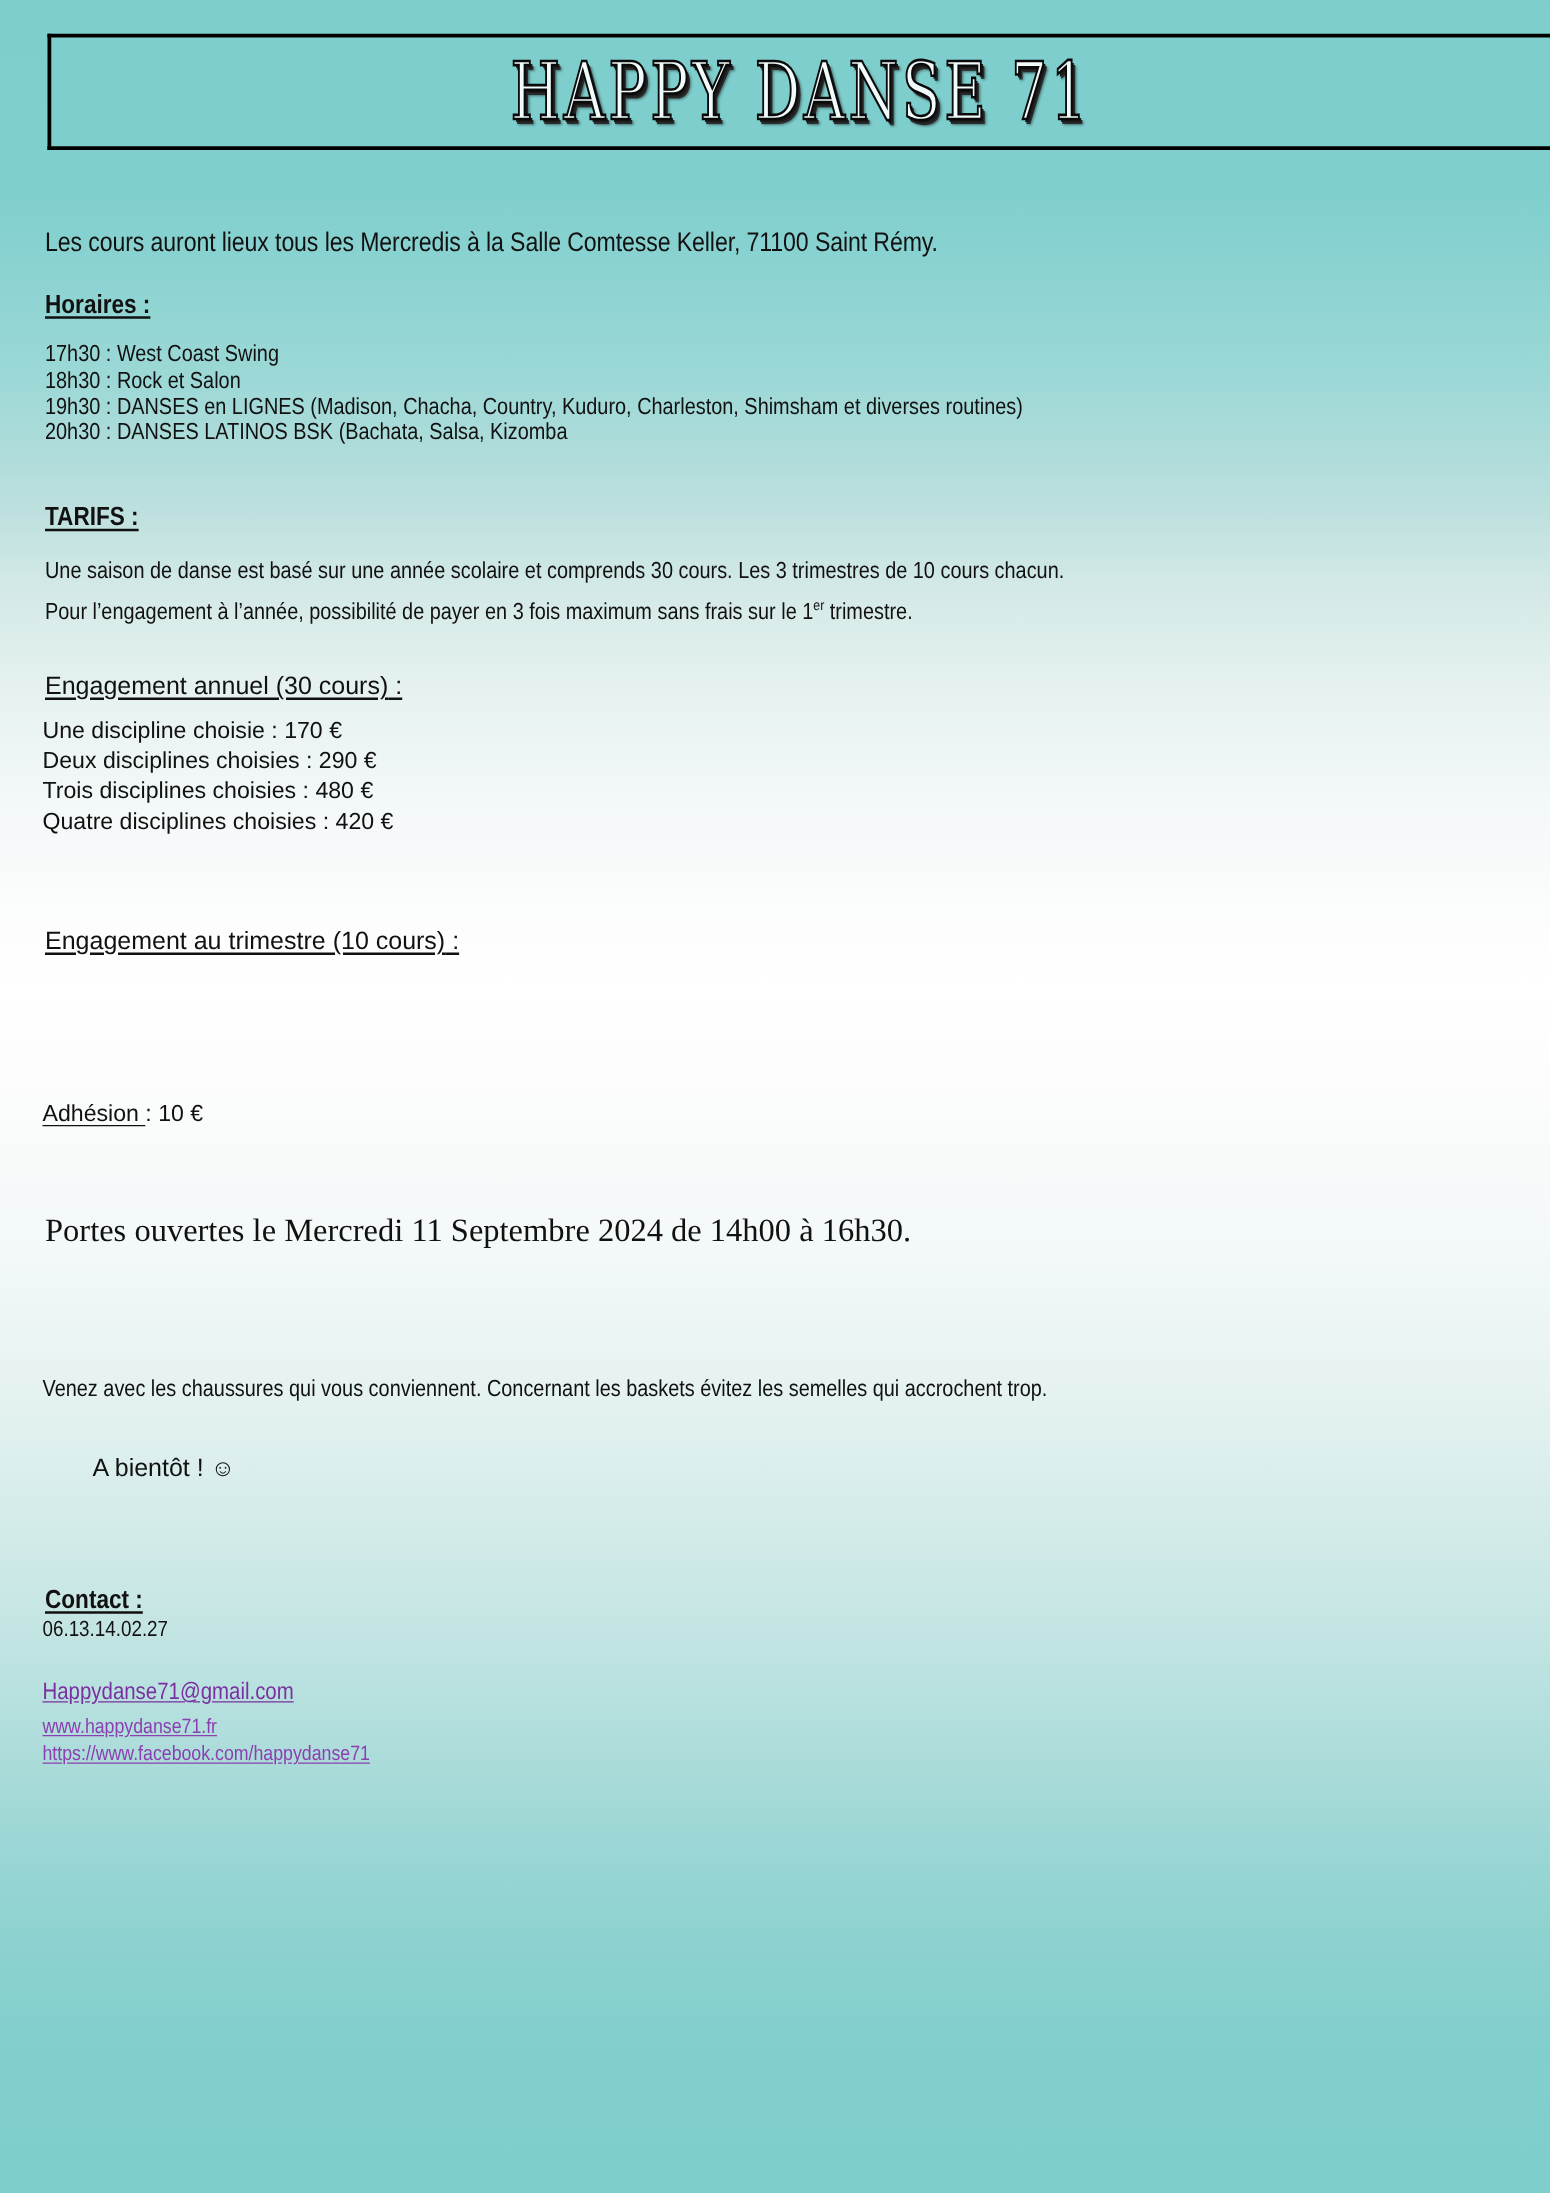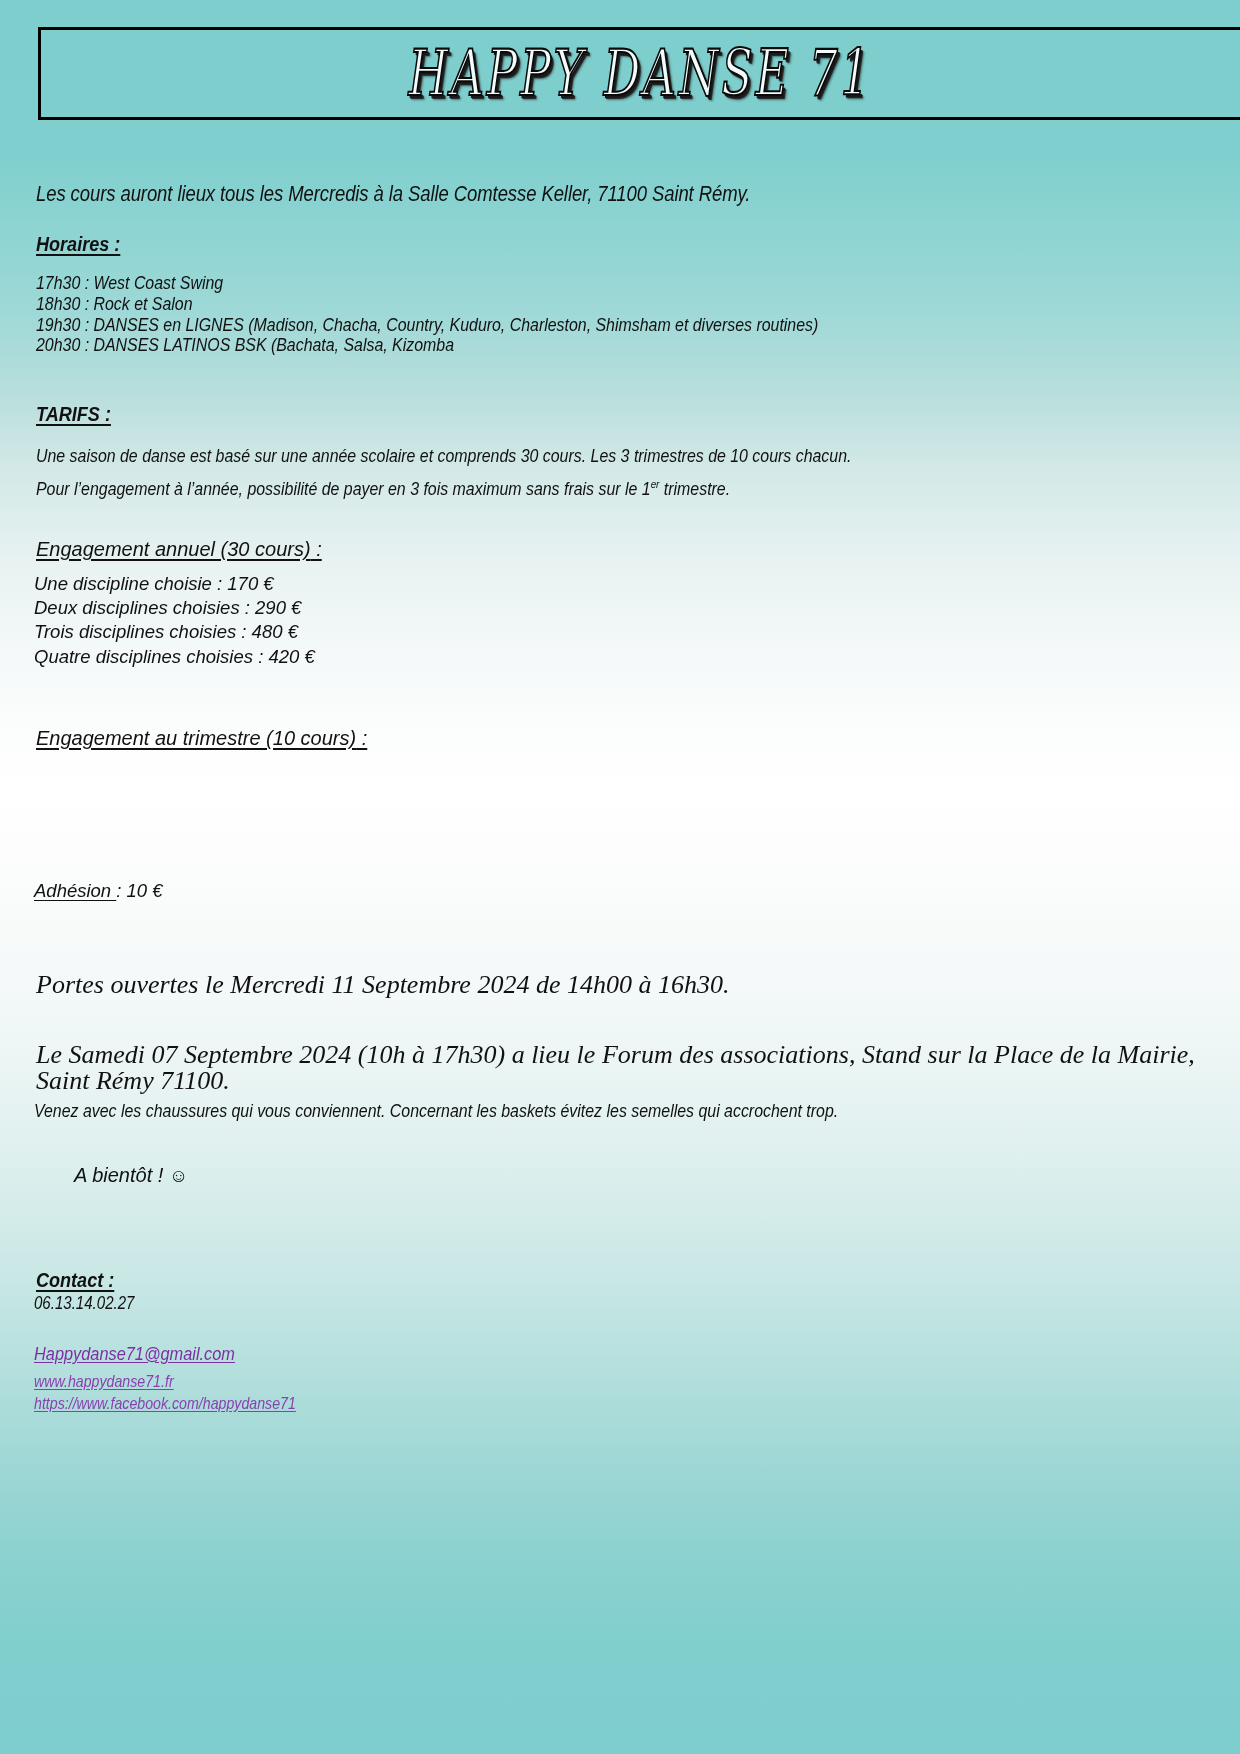--- a/index.html
+++ b/index.html
@@ -41,21 +41,20 @@
         #a6dad8 1430px,
         #96d5d3 1500px,
         #8ad1cf 1570px,
         #81cfcd 1640px,
         #7ecece 1754px);
   }
 
   #content {
     position: absolute;
     inset: 0;
-    font-style: italic;
   }
 
   
   .title-box {
     position: absolute;
     left: 38px;
     top: 27px;
     width: 1202px;
     height: 93px;
     box-sizing: border-box;
@@ -119,21 +118,21 @@
 
   .t-saison { left: 36px; top: 445px; font-size: 18.5px; white-space: nowrap; }
   .t-paiement { left: 36px; top: 478px; font-size: 18.5px; white-space: nowrap; }
 
   .sub-underline {
     font-size: 20px;
     white-space: nowrap;
   }
   .sub-underline u { text-decoration: underline; text-underline-offset: 3px; }
   .t-annuel-hdr { left: 36px; top: 538px; }
-  .t-trim-hdr   { left: 36px; top: 727px; }
+  .t-trim-hdr   { left: 36px; top: 742px; }
 
   .pricelist {
     font-size: 18.5px;
     line-height: 24.2px;
     white-space: nowrap;
   }
   .t-annuel-list { left: 34px; top: 572px; }
   .t-trim-list   { left: 34px; top: 761px; }
 
   .t-adhesion { left: 34px; top: 880px; font-size: 18.5px; white-space: nowrap; }
@@ -211,24 +210,20 @@
 
   <div class="blk sub-underline t-trim-hdr"><u>Engagement au trimestre (10 cours)</u><u> :</u></div>
 
 
   <div class="blk t-adhesion"><u>Adhésion </u><span>: 10 €</span></div>
 
   <div class="blk serif t-portes">
     <span class="line">Portes ouvertes le Mercredi 11 Septembre 2024 de 14h00 à 16h30.</span>
   </div>
 
-  <div class="blk serif t-forum">
-    <span class="line">Le Samedi 07 Septembre 2024 (10h à 17h30) a lieu le Forum des associations, Stand sur la Place de la Mairie,</span>
-    <span class="line">Saint Rémy 71100.</span>
-  </div>
 
   <div class="blk narrow t-venez">Venez avec les chaussures qui vous conviennent. Concernant les baskets évitez les semelles qui accrochent trop.</div>
 
   <div class="blk t-abientot"><span>A bientôt !</span> <span class="smiley">☺</span></div>
 
   <div class="blk narrow hdr t-contact-hdr">Contact :</div>
 
   <div class="blk narrow t-phone">06.13.14.02.27</div>
 
   <div class="link narrow link-email">Happydanse71@gmail.com</div>

